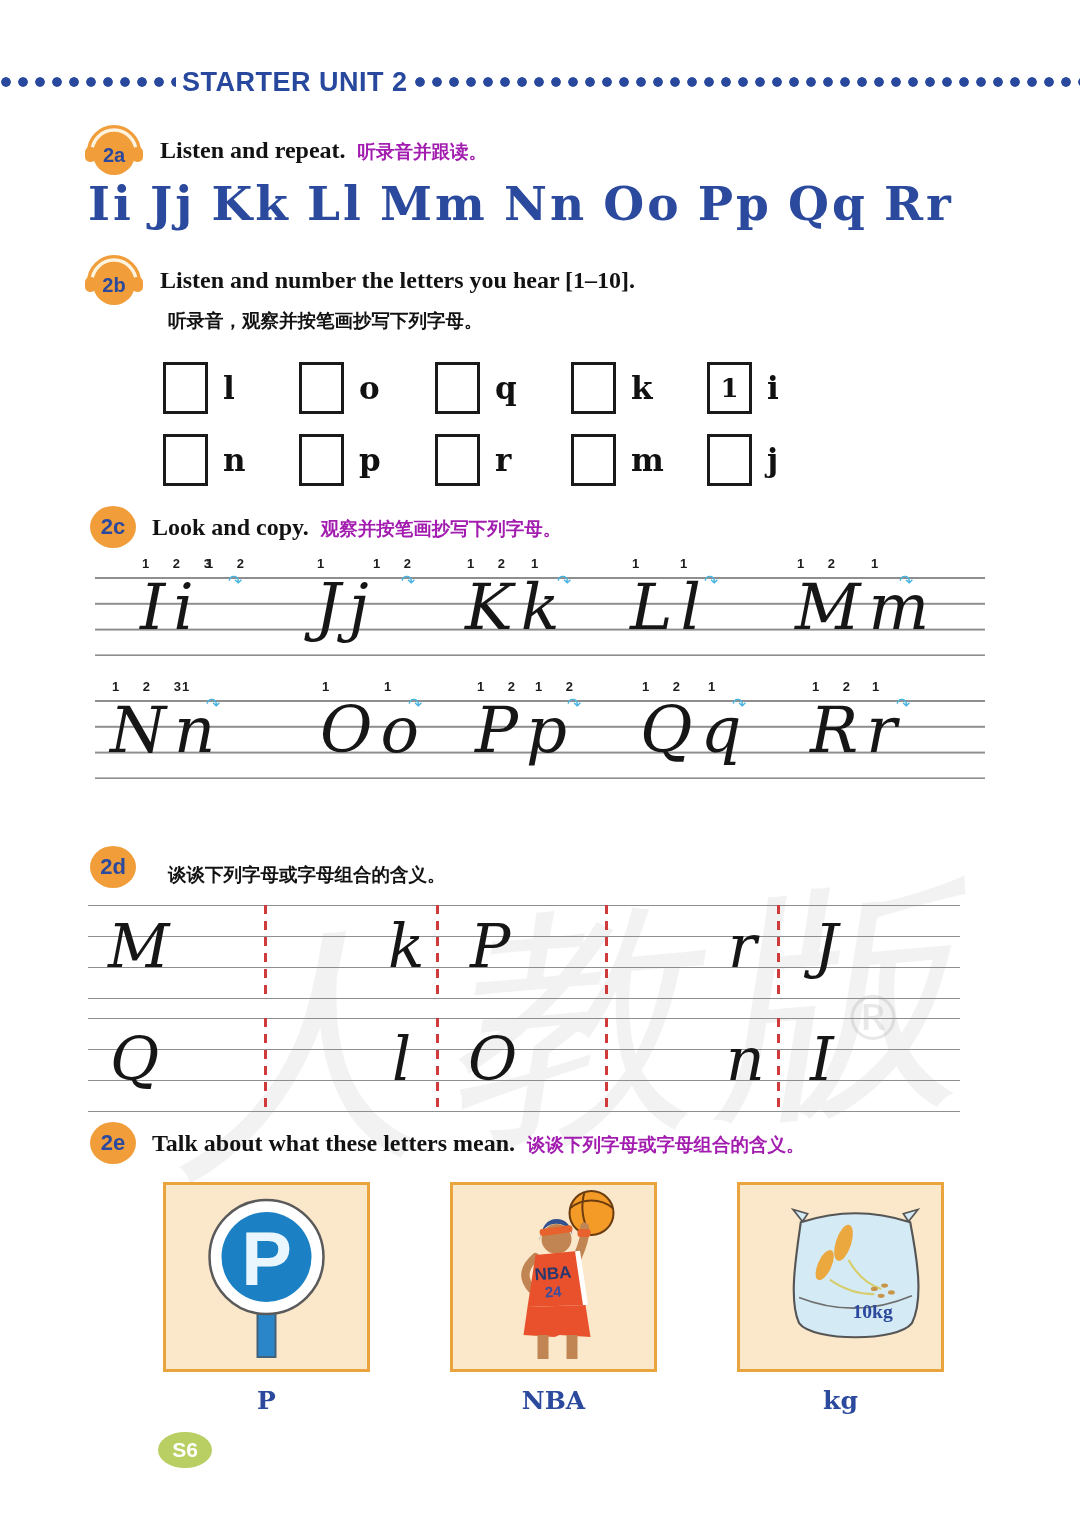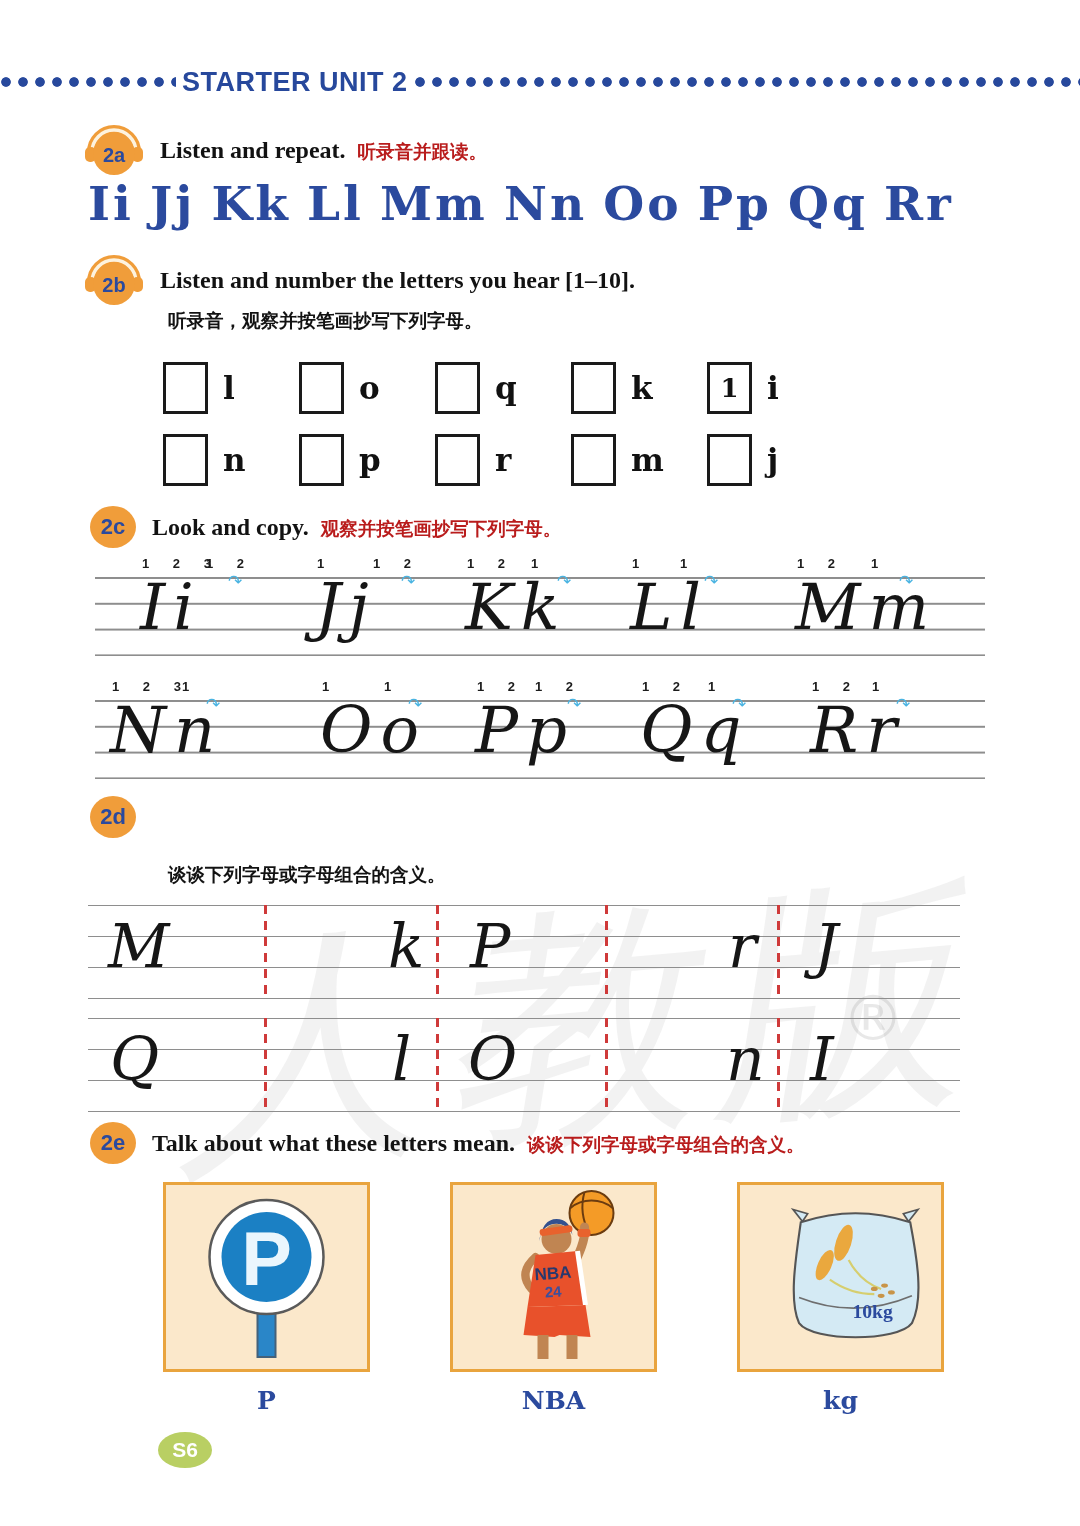--- a/index.html
+++ b/index.html
@@ -21,21 +21,21 @@
         background-size:17px 12px;background-repeat:repeat-x;}
   .dots-left{width:176px;}
   .dots-right{flex:1;}
   .unit-title{font-family:"Liberation Sans","DejaVu Sans",sans-serif;font-weight:bold;
         font-size:27px;color:#27489c;margin:0 6px;white-space:nowrap;letter-spacing:0.5px;}
 
   
   .sec-head{display:flex;align-items:center;gap:16px;}
   .titles{display:flex;align-items:baseline;gap:12px;white-space:nowrap;}
   .t-en{font-weight:bold;font-size:24px;color:#121212;}
-  .t-zh{font-weight:bold;font-size:18.5px;color:#b91c1c;
+  .t-zh{font-weight:bold;font-size:18.5px;color:#a21caf;
         font-family:"Liberation Sans","DejaVu Sans",sans-serif;}
   .zh-line{font-weight:bold;font-size:18.5px;color:#121212;
         font-family:"Liberation Sans","DejaVu Sans",sans-serif;}
   .badge-plain{width:46px;height:42px;border-radius:50%;background:#f09d3a;color:#2b4a9e;
         font-family:"Liberation Sans","DejaVu Sans",sans-serif;font-weight:bold;font-size:22px;
         display:flex;align-items:center;justify-content:center;flex:none;}
 
   
   .alpha-row{top:178px;left:88px;width:866px;display:flex;justify-content:space-between;
         color:#2b4a9e;font-family:"DejaVu Serif","Liberation Serif",serif;font-weight:bold;
@@ -247,21 +247,21 @@
       <span class="hw-letters"><span>Q</span><span class="hw-small">q</span></span>
     </div>
     <div class="hw-group" style="left:715px;">
       <span class="hw-nums" style="left:2px;">1 2</span>
       <span class="hw-nums" style="left:62px;">1</span>
       <span class="hw-arrow" style="left:86px;">↷</span>
       <span class="hw-letters"><span>R</span><span class="hw-small">r</span></span>
     </div>
   </div>
 
-  <div class="layer sec-head" style="top:796px;left:90px;">
+  <div class="layer sec-head" style="top:846px;left:90px;">
     <div class="badge-plain">2d</div>
   </div>
   <div class="layer zh-line" style="top:862px;left:168px;">谈谈下列字母或字母组合的含义。</div>
 
   <div class="layer rule-strip strip-d" style="top:905px;">
     <div class="pd-div" style="left:176px;"></div>
     <div class="pd-div" style="left:348px;"></div>
     <div class="pd-div" style="left:517px;"></div>
     <div class="pd-div" style="left:689px;"></div>
     <span class="pd-letter" style="left:20px;">M</span>

